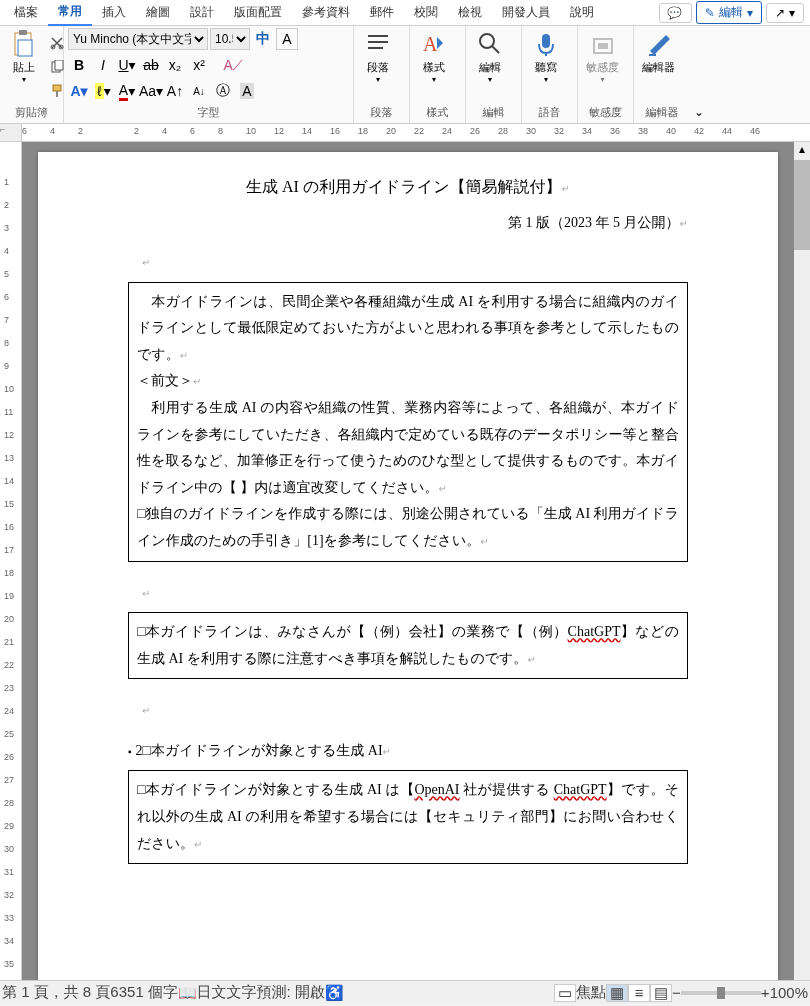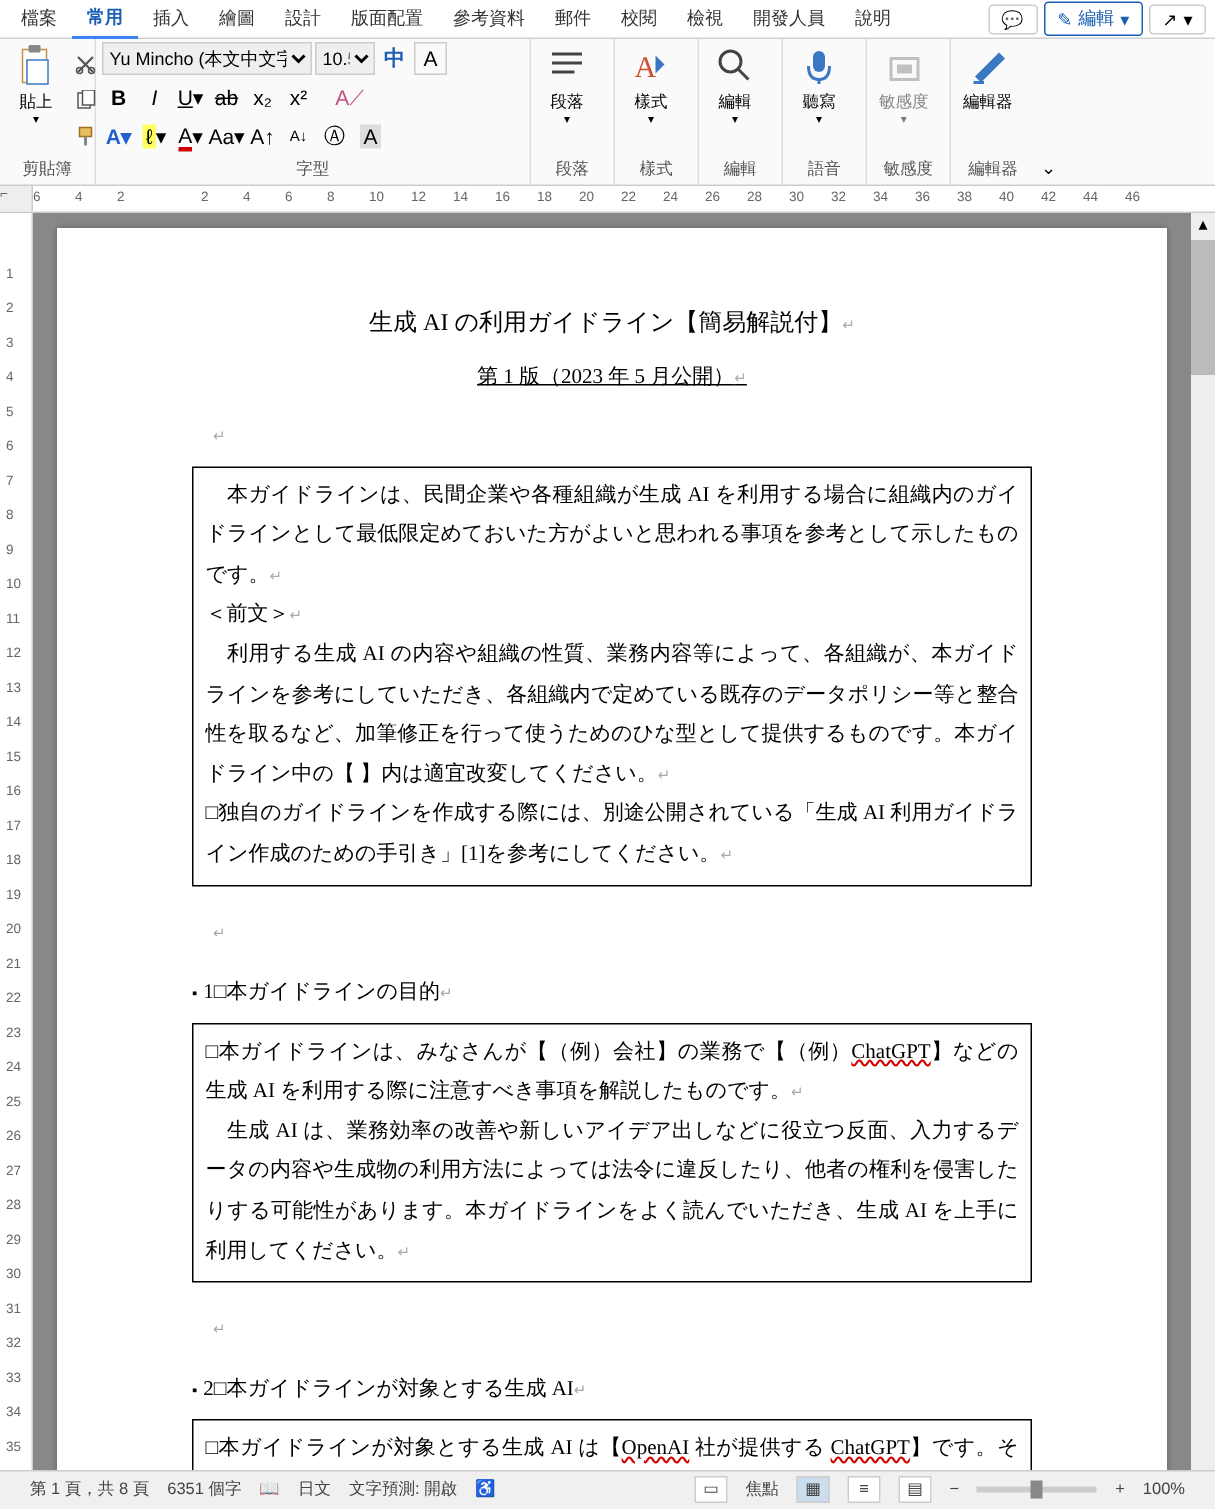--- a/index.html
+++ b/index.html
@@ -28,34 +28,34 @@
 
 .ruler-h { height: 18px; background: #fff; border-bottom: 1px solid #ccc; position: relative; font-size: 9px; color: #666; display: flex; }
 .ruler-corner { width: 22px; border-right: 1px solid #ccc; background: #eee; }
 .ruler-ticks { flex: 1; position: relative; }
 .ruler-v { width: 22px; background: #fff; border-right: 1px solid #ccc; position: relative; font-size: 9px; color: #666; }
 
 .work { display: flex; height: 838px; background: #888; }
 .doc-scroll { flex: 1; overflow: auto; position: relative; }
 .page { background: #fff; margin: 10px auto; width: 740px; min-height: 980px; padding: 20px 90px 20px 90px; box-shadow: 0 0 4px rgba(0,0,0,0.3); position: relative; }
 .doc { font-family: "Yu Mincho", serif; font-size: 14px; line-height: 1.9; color: #000; }
-.doc .title { text-align: center; font-size: 16px; margin-bottom: 8px; margin-top: 29px; }
-.doc .version { text-align: center; font-size: 14px; margin-bottom: 12px; text-decoration: underline; }
+.doc .title { text-align: center; font-size: 16px; margin-bottom: 8px; }
+.doc .version { text-align: right; font-size: 14px; margin-bottom: 12px; }
 .doc .date { text-align: right; margin-bottom: 12px; }
 .doc .box { border: 1px solid #000; padding: 6px 8px; margin: 6px 0 18px 0; }
 .doc .section-head { margin: 14px 0 6px 0; }
 .doc .bullet::before { content: "▪"; margin-right: 4px; font-size: 10px; }
 .doc p { text-align: justify; }
 .redund { border-bottom: 1px wavy #d00000; text-decoration: underline wavy #d00000; }
 .para-mark::after { content: "↵"; color: #aaa; font-size: 10px; }
 
 .scrollbar-v { width: 16px; background: #eee; }
 .sb-thumb { background: #bbb; }
 
-.statusbar { height: 24px; background: #f0f0f0; border-top: 1px solid #ccc; display: flex; align-items: center; padding: 0 20px; font-size: 11px; color: #444; gap: 12px; }
+.statusbar { height: 24px; background: #f0f0f0; border-top: 1px solid #ccc; display: flex; align-items: center; padding: 0 2px; font-size: 15px; color: #444; }
 .statusbar .spacer { flex: 1; }
 .statusbar .viewbtn { width: 22px; height: 18px; border: 1px solid #ccc; background: #fff; cursor: pointer; display:flex; align-items:center; justify-content:center; }
 .statusbar .viewbtn.active { background: #cde; }
 .zoom-slider { width: 80px; height: 4px; background: #ccc; position: relative; }
 .zoom-thumb { width: 8px; height: 12px; background: #888; position: absolute; top: -4px; left: 36px; }
 
 svg { display: block; }
 </style>
 </head>
 <body>
@@ -347,24 +347,22 @@
         <p class="para-mark">　</p>
 
         <div class="box">
           <p class="para-mark">　本ガイドラインは、民間企業や各種組織が生成 AI を利用する場合に組織内のガイドラインとして最低限定めておいた方がよいと思われる事項を参考として示したものです。</p>
           <p class="para-mark">＜前文＞</p>
           <p class="para-mark">　利用する生成 AI の内容や組織の性質、業務内容等によって、各組織が、本ガイドラインを参考にしていただき、各組織内で定めている既存のデータポリシー等と整合性を取るなど、加筆修正を行って使うためのひな型として提供するものです。本ガイドライン中の【 】内は適宜改変してください。</p>
           <p class="para-mark">□独自のガイドラインを作成する際には、別途公開されている「生成 AI 利用ガイドライン作成のための手引き」[1]を参考にしてください。</p>
         </div>
         <p class="para-mark">　</p>
 
-        <p class="section-head bullet para-mark">1□本ガイドラインの目的</p>
         <div class="box">
           <p class="para-mark"><span>□本ガイドラインは、みなさんが【（例）会社】の業務で【（例）</span><span class="redund">ChatGPT</span><span>】などの生成 AI を利用する際に注意すべき事項を解説したものです。</span></p>
-          <p class="para-mark">　生成 AI は、業務効率の改善や新しいアイデア出しなどに役立つ反面、入力するデータの内容や生成物の利用方法によっては法令に違反したり、他者の権利を侵害したりする可能性があります。本ガイドラインをよく読んでいただき、生成 AI を上手に利用してください。</p>
         </div>
         <p class="para-mark">　</p>
 
         <p class="section-head bullet para-mark">2□本ガイドラインが対象とする生成 AI</p>
         <div class="box">
           <p class="para-mark"><span>□本ガイドラインが対象とする生成 AI は【</span><span class="redund">OpenAI</span><span> 社が提供する </span><span class="redund">ChatGPT</span><span>】です。それ以外の生成 AI の利用を希望する場合には【セキュリティ部門】にお問い合わせください。</span></p>
         </div>
 
       </div>
     </div>

